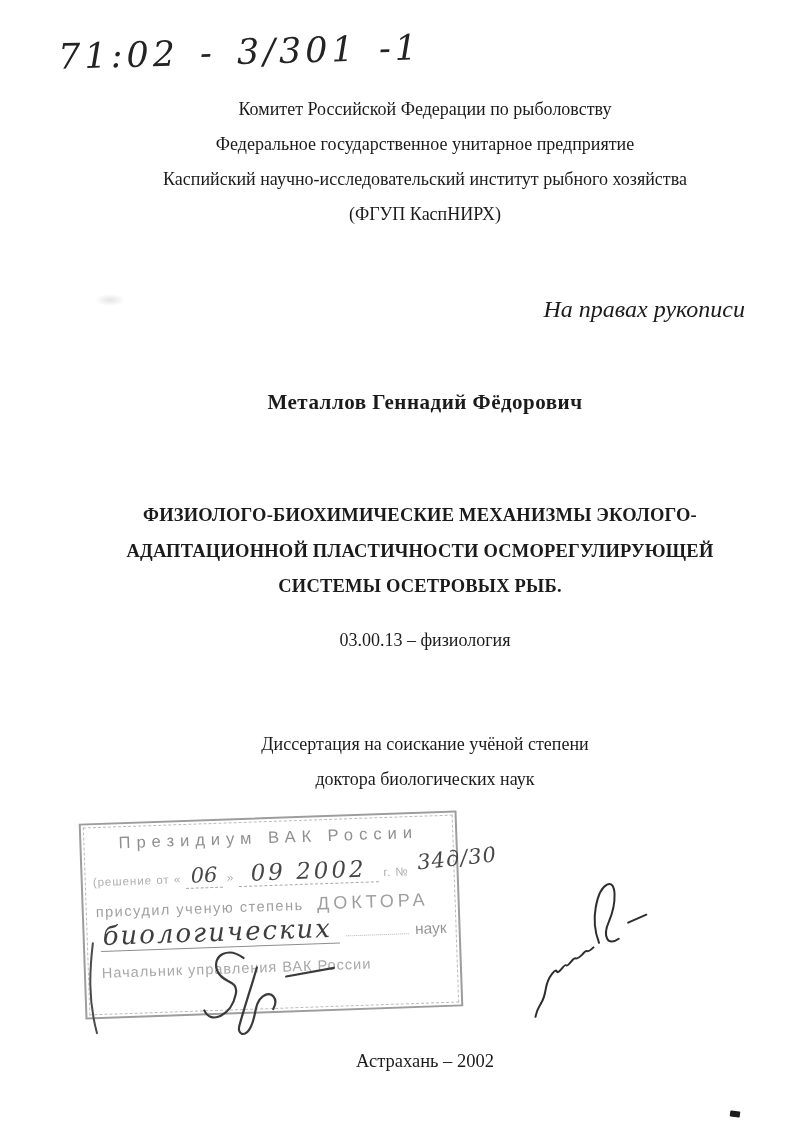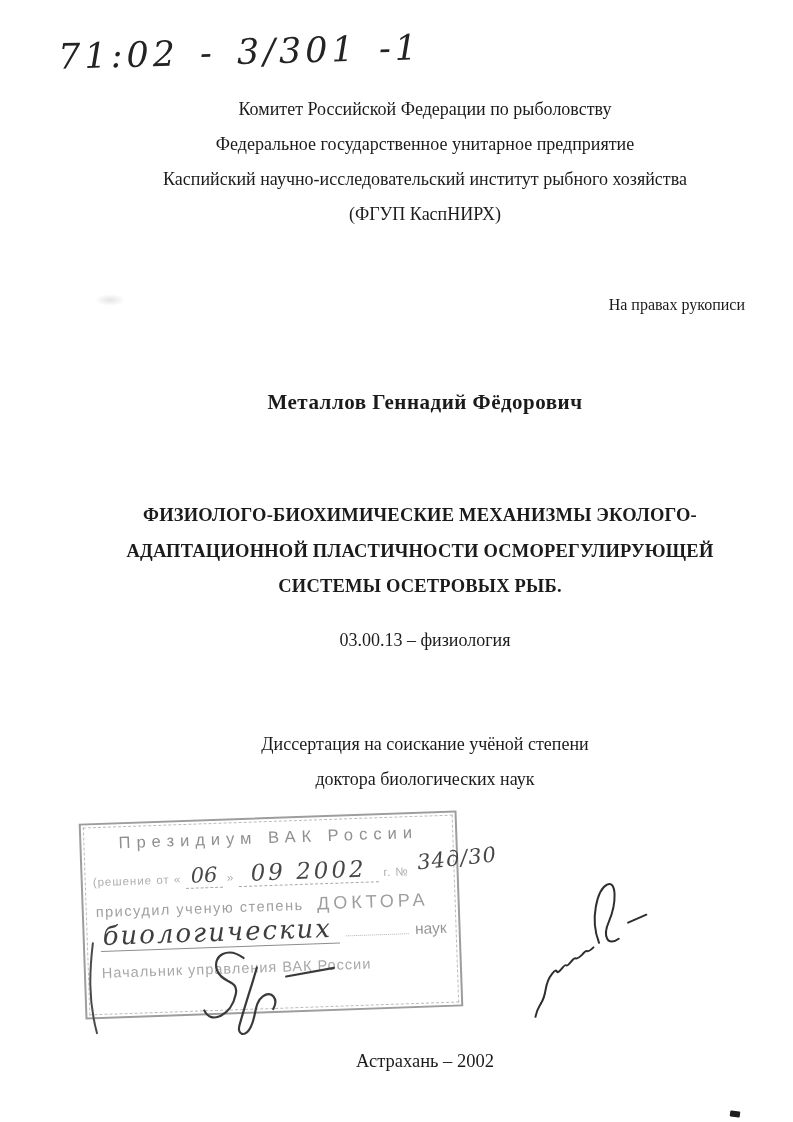--- a/index.html
+++ b/index.html
@@ -29,21 +29,22 @@
   
   .header {
     left:55px; top:92px; width:740px;
     text-align:center;
     font-size:18px;
     line-height:35px;
   }
 
   .manuscript {
     top:296px; right:48px;
-    font-size:16px;
+    font-size:24px;
+    font-style:italic;
   }
 
   .author {
     top:390px; left:55px; width:740px;
     text-align:center;
     font-weight:bold;
     font-size:21px;
     letter-spacing:0.5px;
   }
 

